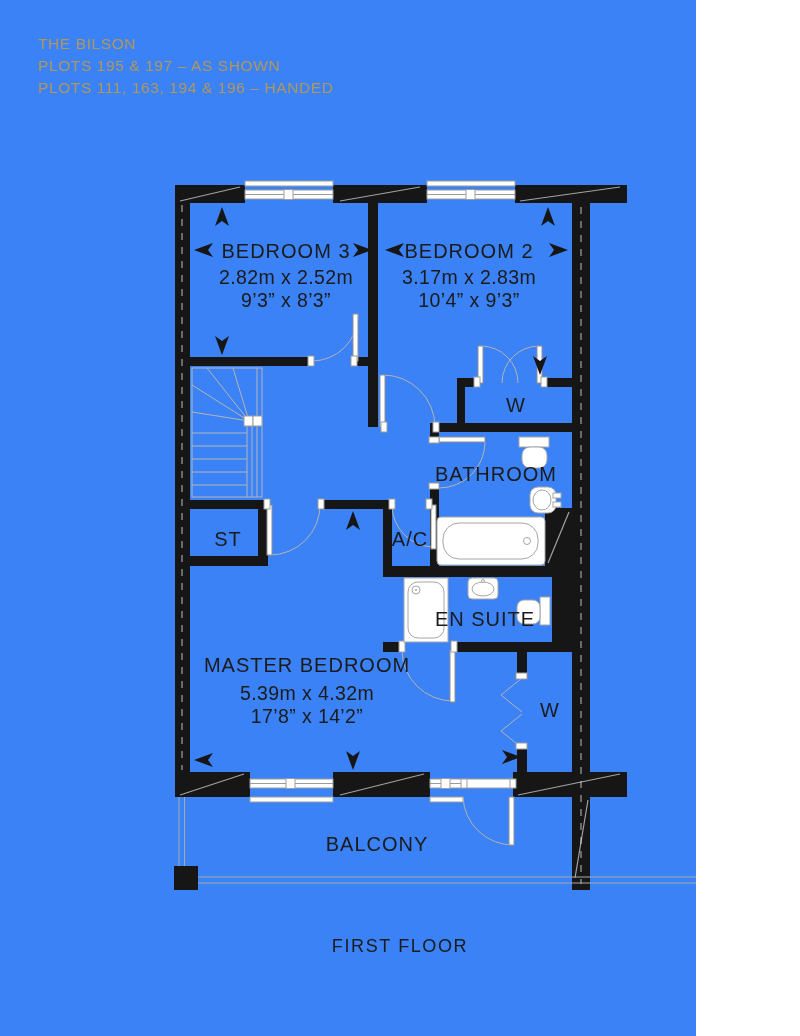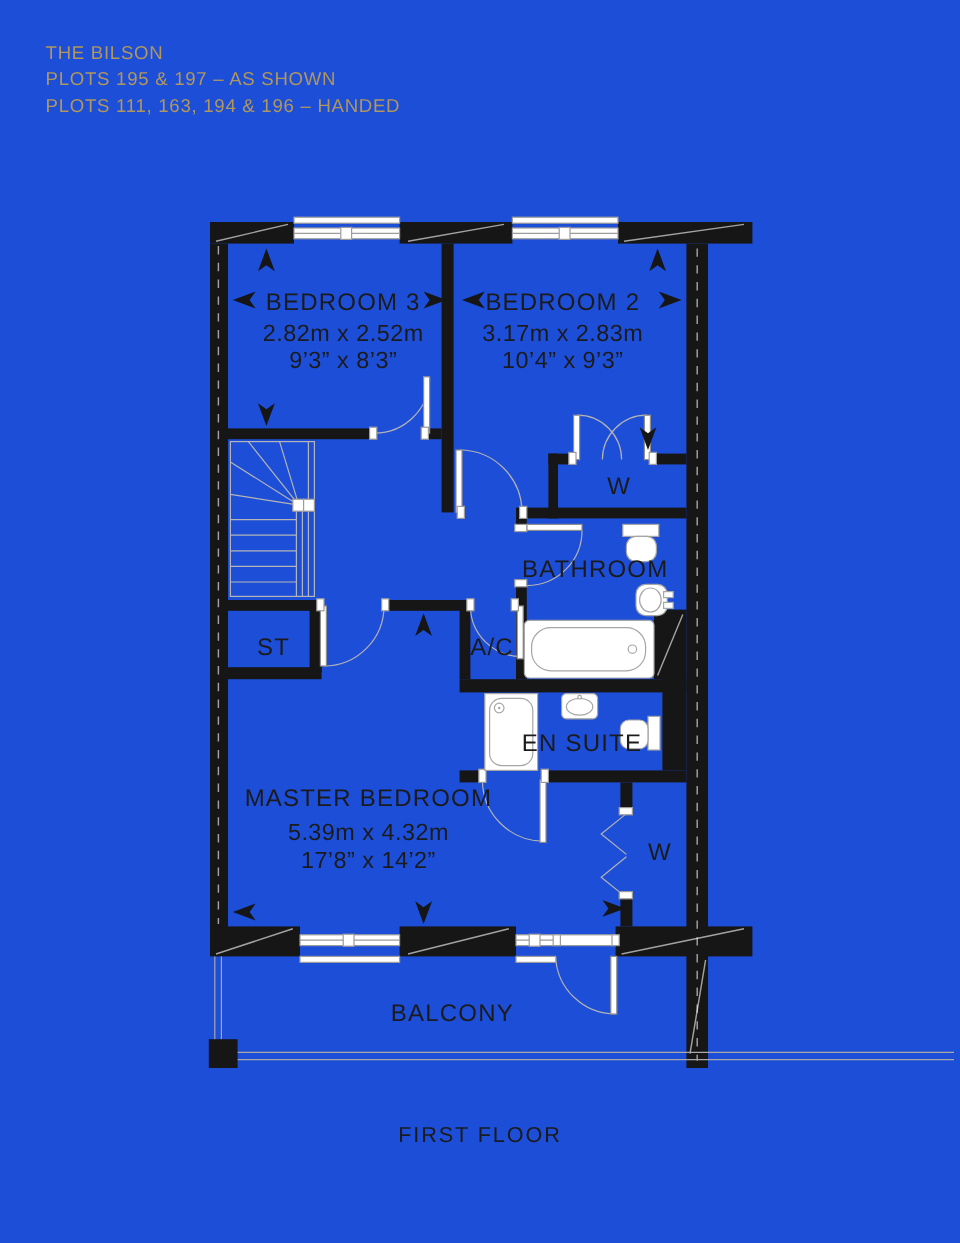--- a/index.html
+++ b/index.html
@@ -1,17 +1,17 @@
 <!DOCTYPE html>
 <html style="--accent: #b2975c; --wall: #161616; --line: #9c9c9c;"><head>
 <meta charset="utf-8">
 <style>
   :root { --accent:#b2975c; --wall:#161616; --line:#9c9c9c; }
   html,body { margin:0; padding:0; background:#fff; }
-  .canvas { position:relative; width:800px; height:1036px; background:#1d4ed8; overflow:hidden; }
+  .canvas { position:relative; width:696px; height:1036px; background:#3b82f6; overflow:hidden; }
   svg { position:absolute; left:0; top:0; }
   .t   { font-family:"Liberation Sans", sans-serif; fill:#1b1b1b; }
   .hdr { font-size:15.5px; letter-spacing:0.6px; fill:var(--accent); }
   .room{ font-size:20px; letter-spacing:1px; }
   .dim { font-size:19.5px; letter-spacing:0.4px; }
   .cap { font-size:18px; letter-spacing:1.6px; }
   .wall{ fill:var(--wall); }
   .thin{ stroke:#a8a8a8; stroke-width:1; fill:none; }
   .fix { stroke:#a6a6a6; stroke-width:1; fill:#fff; }
   .arc { stroke:#b3b3b3; stroke-width:1; fill:none; }

